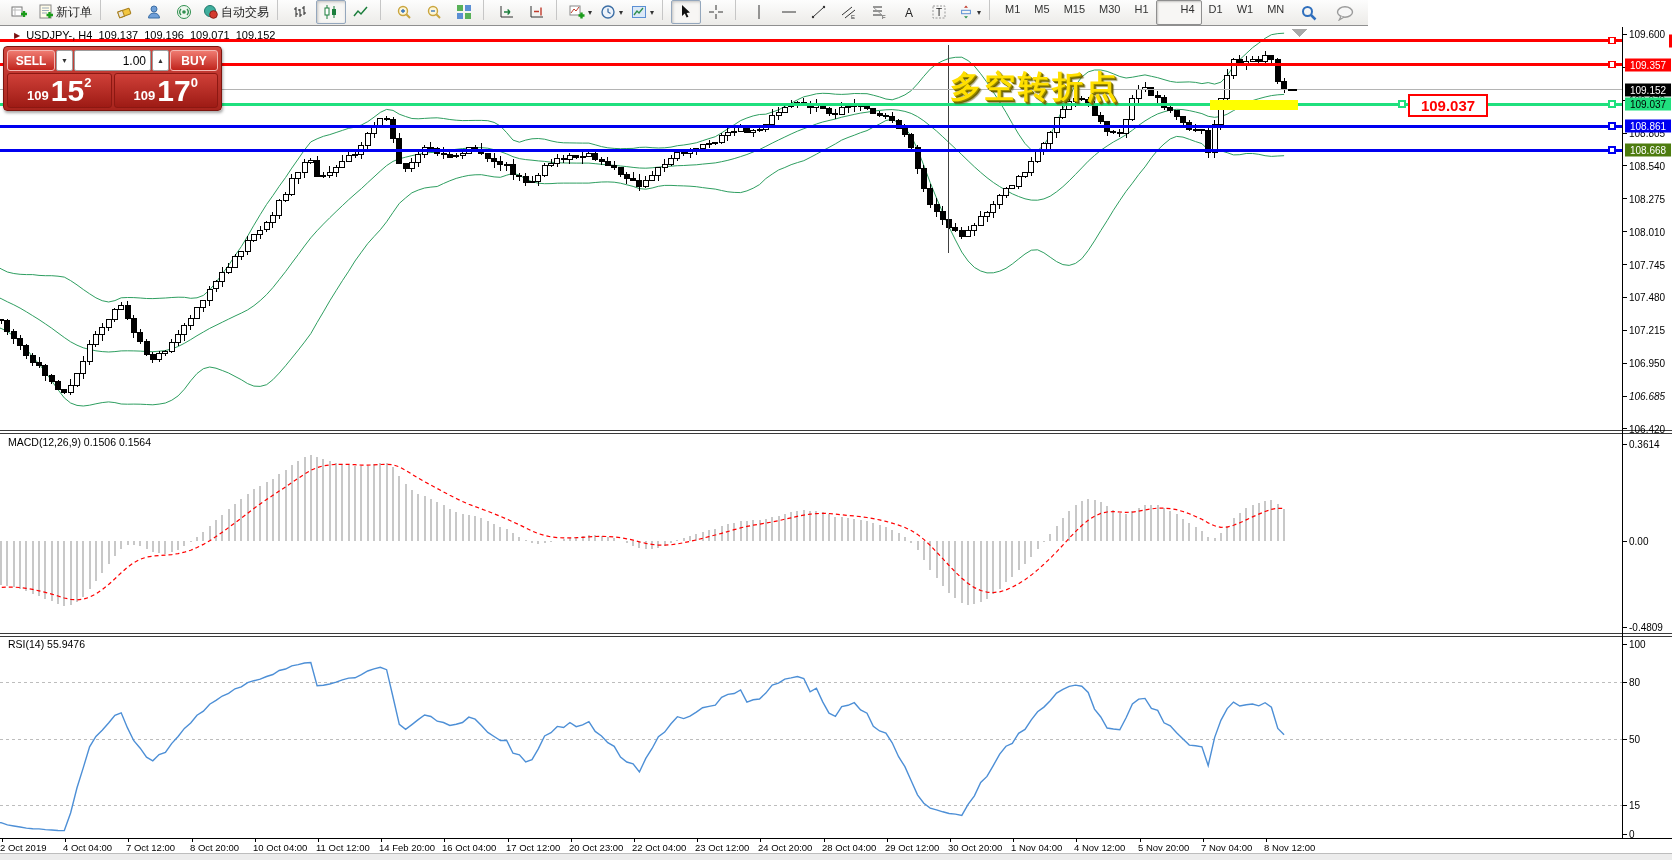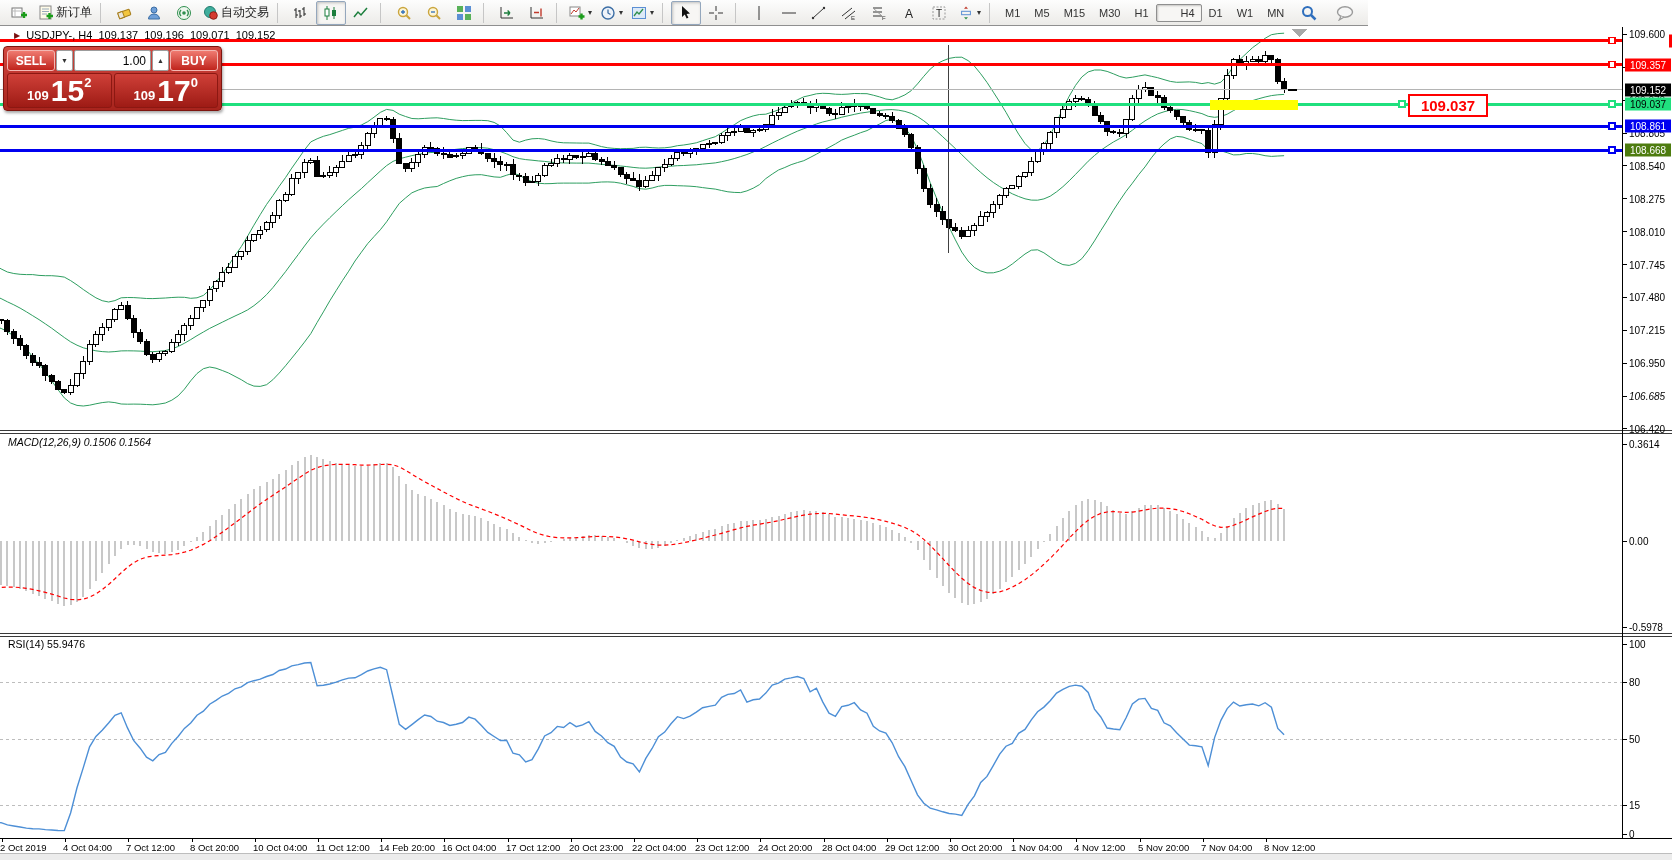--- a/index.html
+++ b/index.html
@@ -3,21 +3,21 @@
 <meta charset="utf-8">
 <style>
   html,body{margin:0;padding:0;background:#fff;width:1672px;height:860px;overflow:hidden;
     font-family:"Liberation Sans",sans-serif;-webkit-font-smoothing:antialiased;}
   #stage{position:absolute;left:0;top:0;width:1672px;height:860px;}
   svg text{font-family:"Liberation Sans",sans-serif;}
 
   
   #toolbar{position:absolute;left:0;top:0;width:1368px;height:26px;box-sizing:border-box;
     background:linear-gradient(#fdfdfd,#ecebe8);border-bottom:1px solid #8f8f8f;
-    display:flex;align-items:center;padding:0 4px;z-index:60;}
+    display:flex;padding:0 4px;z-index:60;}
   .tbtn{height:22px;min-width:22px;display:flex;align-items:center;justify-content:center;
     gap:2px;padding:0 3px;border:1px solid transparent;border-radius:2px;font-size:12px;color:#222;
     white-space:nowrap;}
   .tbtn.pressed{background:#f7f6f4;border:1px solid #94a7bd;box-shadow:inset 1px 1px 3px rgba(0,0,0,.22);}
   .tsep{width:4px;height:20px;border-left:1px solid #c6c6c6;margin:0 4px;}
   .caret{font-size:8px;color:#333;margin-left:1px;}
   .tf{font-size:11px;color:#333;padding:2px 6px;border:1px solid transparent;border-radius:2px;}
   .tf.pressed{background:#f7f6f4;border:1px solid #8f8f8f;box-shadow:inset 1px 1px 2px rgba(0,0,0,.2);padding-left:24px;}
   #tb-right{margin-left:auto;display:flex;align-items:center;gap:6px;padding-right:4px;}
 
@@ -1076,23 +1076,24 @@
         <span class="sup">2</span>
       </div>
       <div class="op-price">
         <span class="sm">109</span>
         <span class="big">17</span>
         <span class="sup">0</span>
       </div>
     </div>
   </div>
 
+  <div id="annotation">多空转折点</div>
   <div id="price-flag">109.037</div>
 
-  <div class="indlabel" style="left:8px;top:436px;font-style:italic;">MACD(12,26,9) 0.1506 0.1564</div>
+  <div class="indlabel" style="left:8px;top:436px;">MACD(12,26,9) 0.1506 0.1564</div>
   <div class="indlabel" style="left:8px;top:638px;">RSI(14) 55.9476</div>
 
   <div id="price-scale">
       <div class="ptick" style="top: 34.3px;">109.600</div>
       <div class="ptick" style="top: 67.2px;">109.335</div>
       <div class="ptick" style="top: 100.1px;">109.070</div>
       <div class="ptick" style="top: 133px;">108.805</div>
       <div class="ptick" style="top: 165.8px;">108.540</div>
       <div class="ptick" style="top: 198.7px;">108.275</div>
       <div class="ptick" style="top: 231.6px;">108.010</div>
@@ -1103,21 +1104,21 @@
       <div class="ptick" style="top: 396px; font-style: italic;">106.685</div>
       <div class="ptick" style="top: 428.9px;">106.420</div>
       <div class="pbox" style="top: 40.5px; background: rgb(255, 0, 0); color: rgb(255, 255, 255); margin-left: 44px;">109.550</div>
       <div class="pbox" style="top: 64.5px; background: rgb(255, 0, 0); color: rgb(255, 255, 255);">109.357</div>
       <div class="pbox" style="top: 89.9px; background: rgb(0, 0, 0); color: rgb(255, 255, 255);">109.152</div>
       <div class="pbox" style="top: 104.2px; background: rgb(31, 224, 126); color: rgb(0, 0, 0);">109.037</div>
       <div class="pbox" style="top: 126px; background: rgb(0, 0, 240); color: rgb(255, 255, 255);">108.861</div>
       <div class="pbox" style="top: 150px; background: #4d7c0f; color: rgb(255, 255, 255);">108.668</div>
       <div class="sclabel" style="top: 444px;">0.3614</div>
       <div class="sclabel" style="top: 541px;">0.00</div>
-      <div class="sclabel" style="top: 627px;">-0.5978</div>
+      <div class="sclabel" style="top: 627px;">-0.4809</div>
       <div class="sclabel" style="top: 644px;">100</div>
       <div class="sclabel" style="top: 682px;">80</div>
       <div class="sclabel" style="top: 739px;">50</div>
       <div class="sclabel" style="top: 805px;">15</div>
       <div class="sclabel" style="top: 834px;">0</div>
     </div>
   <div id="time-scale">
       <div class="tlabel" style="left: 0px;">2 Oct 2019</div>
       <div class="tlabel" style="left: 63px;">4 Oct 04:00</div>
       <div class="tlabel" style="left: 126px;">7 Oct 12:00</div>

